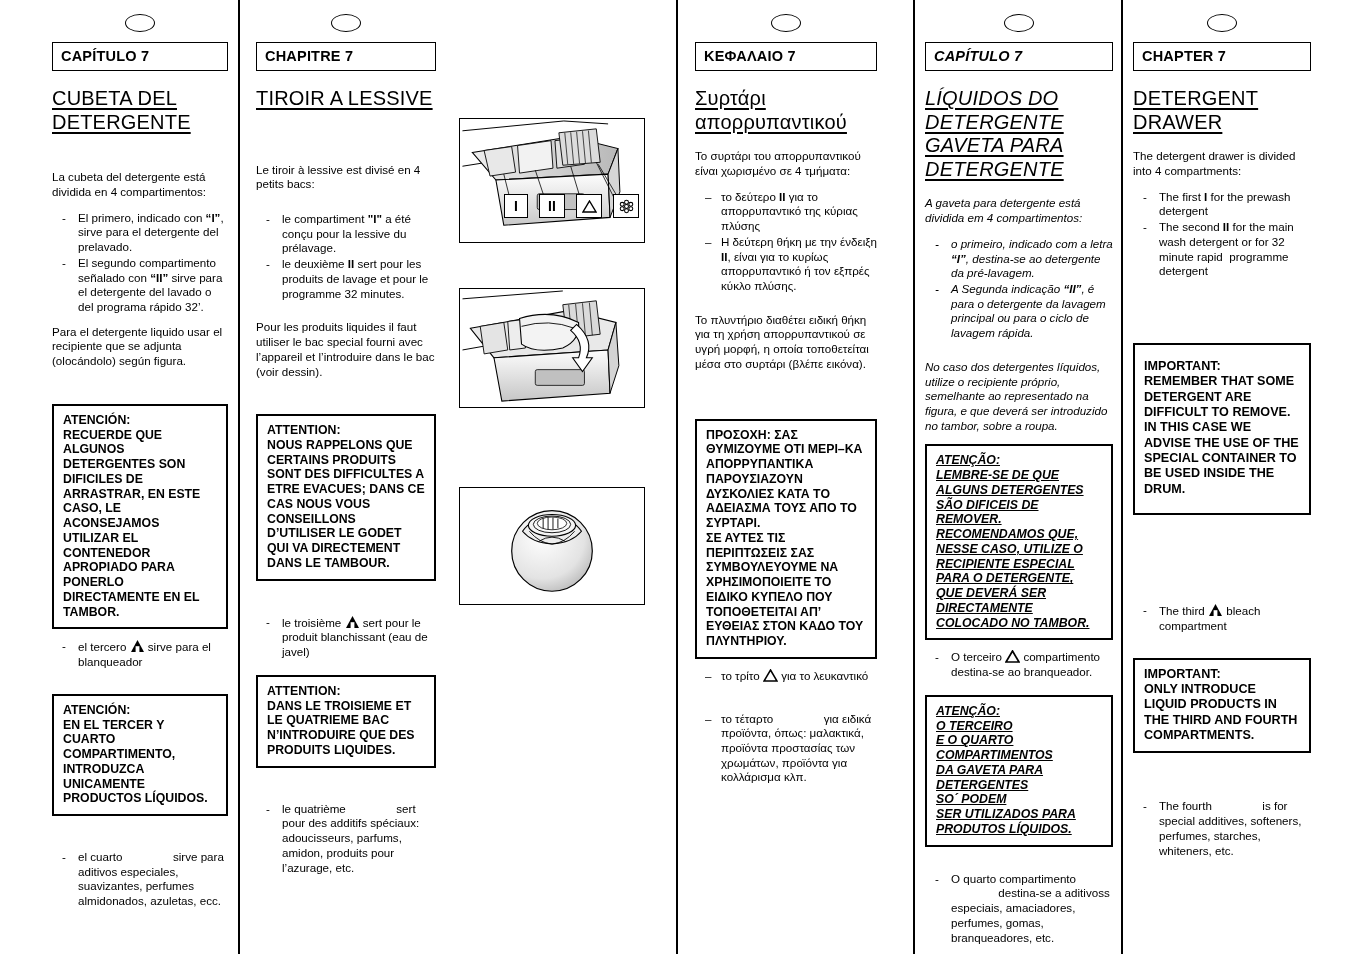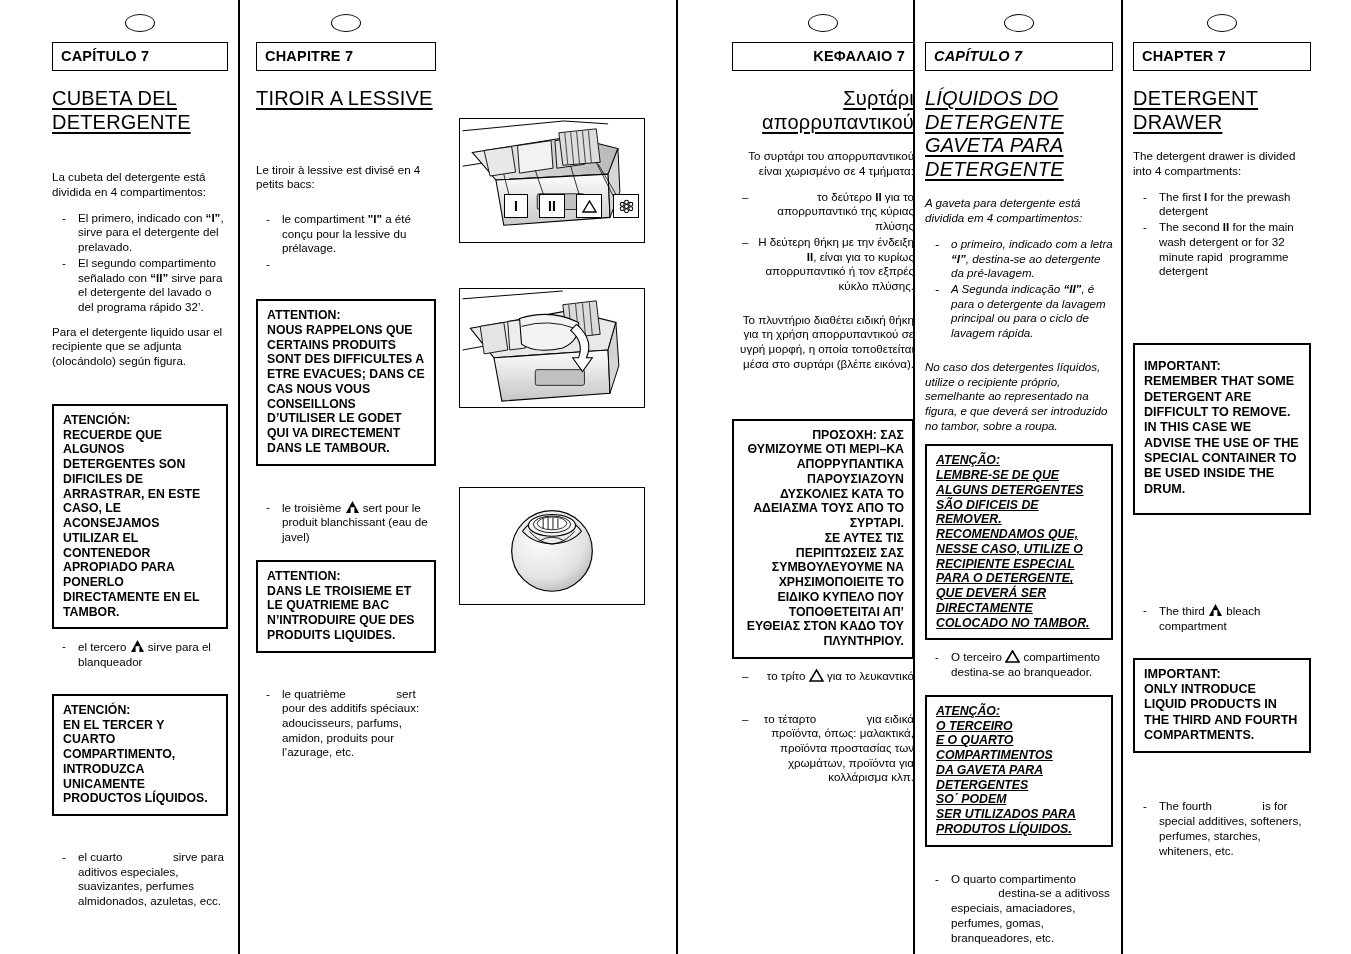--- a/index.html
+++ b/index.html
@@ -150,23 +150,24 @@
     <div class="chap-box">CHAPITRE 7</div>
     <div class="title">
       <span>TIROIR A LESSIVE</span>
     </div>
     <div class="gap-xl"></div>
     <div class="body">
       <p>Le tiroir à lessive est divisé en 4 petits bacs:</p>
       <div class="gap-s"></div>
       <ul class="dash">
         <li><span class="dash-m">-</span><span>le compartiment <b>"I"</b> a été conçu pour la lessive du prélavage.</span></li>
-        <li><span class="dash-m">-</span></li>
+        <li><span class="dash-m">-</span><span>le deuxième <b>II</b> sert pour les produits de lavage et pour le programme 32 minutes.</span></li>
       </ul>
       <div class="gap-s"></div>
+      <p>Pour les produits liquides il faut utiliser le bac special fourni avec l’appareil et l’introduire dans le bac (voir dessin).</p>
     </div>
     <div class="gap-m"></div>
     <div class="warn">ATTENTION:<br>NOUS RAPPELONS QUE CERTAINS PRODUITS SONT DES DIFFICULTES A ETRE EVACUES; DANS CE CAS NOUS VOUS CONSEILLONS D’UTILISER LE GODET QUI VA DIRECTEMENT DANS LE TAMBOUR.</div>
     <div class="gap-m"></div>
     <div class="note">
       <span class="dash-m">-</span>
       <span>le troisième</span>
       <span class="ico ico-bleach"><svg viewBox="0 0 15 14" width="15" height="14">
             <path d="M7.5 1 L14 13 L1 13 Z" fill="#000"></path>
             <rect x="5.6" y="7.2" width="3.8" height="5.8" fill="#fff"></rect>
@@ -309,21 +310,21 @@
       <ellipse cx="93" cy="36" rx="15" ry="6.5" fill="#fff" stroke="#000" stroke-width=".8"></ellipse>
       <g stroke="#000" stroke-width=".9">
         <line x1="84" y1="31" x2="84" y2="41"></line>
           <line x1="89" y1="30" x2="89" y2="42"></line>
         <line x1="94" y1="30" x2="94" y2="42"></line>
           <line x1="99" y1="31" x2="99" y2="41"></line>
       </g>
     </svg>
   </div>
 
-  <div class="col" style="left:732px;width:182px;text-align:right;">
+  <div class="col" style="left:695px;width:182px;">
     <div class="col-marker"></div>
     <div class="chap-box">ΚΕΦΑΛΑΙΟ 7</div>
     <div class="title">
       <span>Συρτάρι</span>
       <span>απορρυπαντικού</span>
     </div>
     <div class="gap-s"></div>
     <div class="body">
       <p>Το συρτάρι του απορρυπαντικού είναι χωρισμένο σε 4 τμήματα:</p>
       <ul class="dash">

